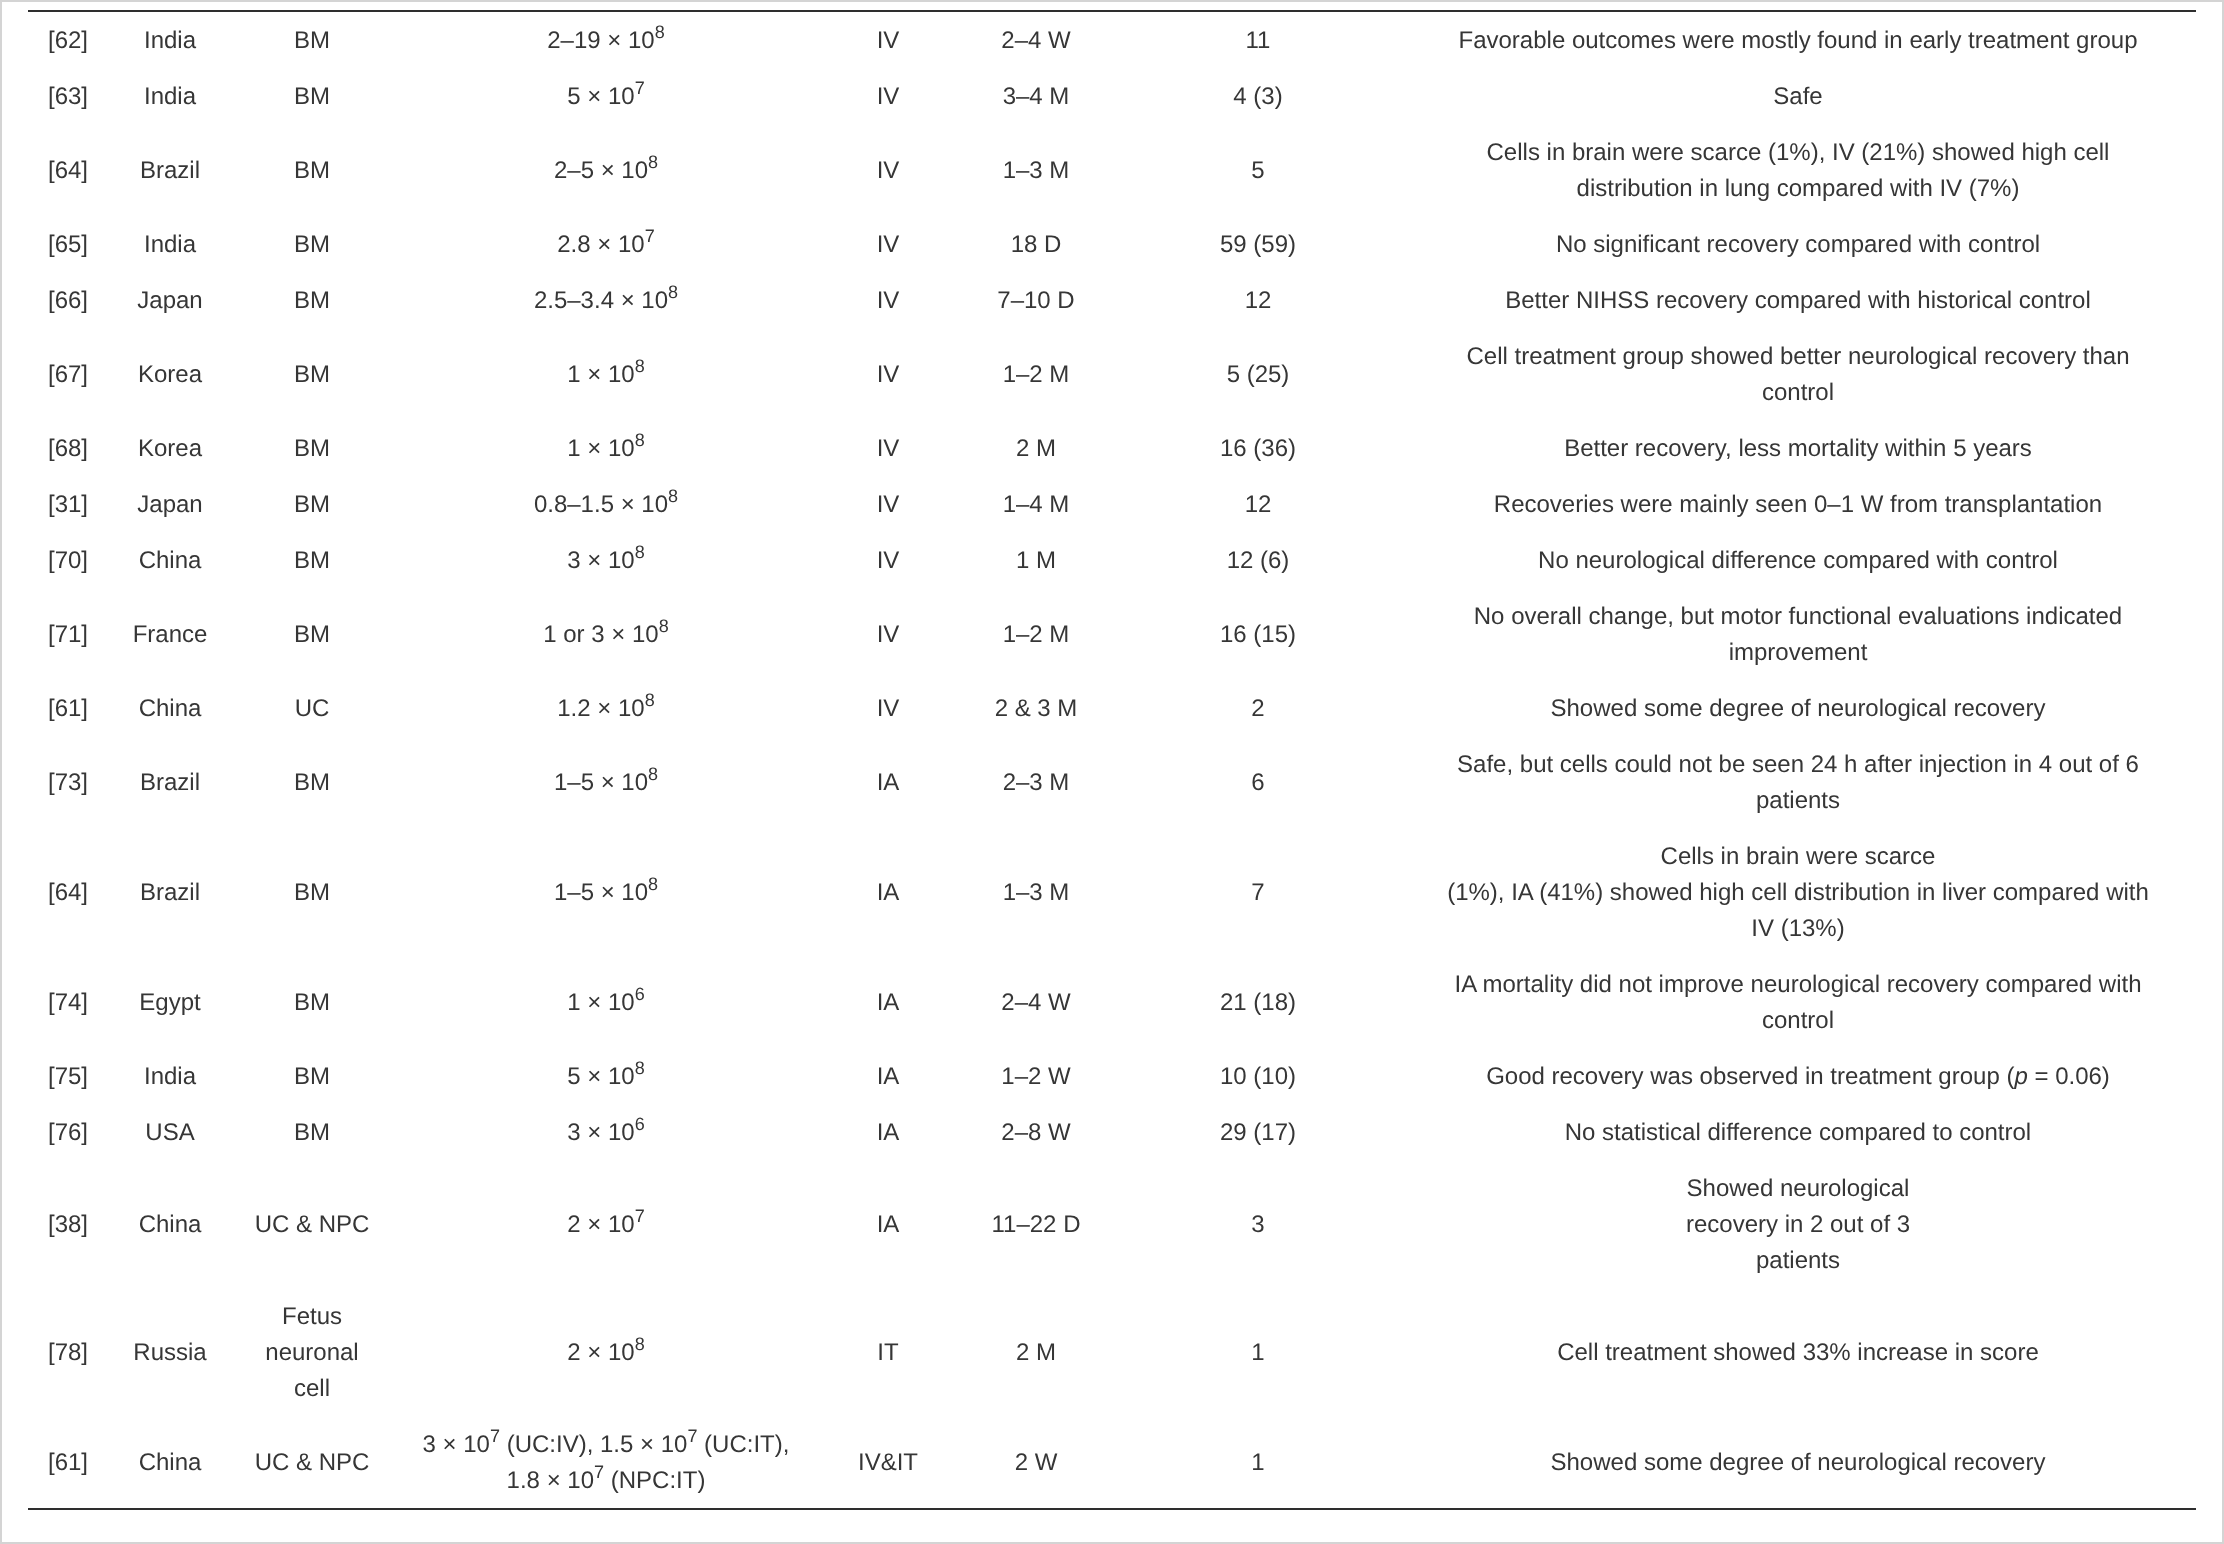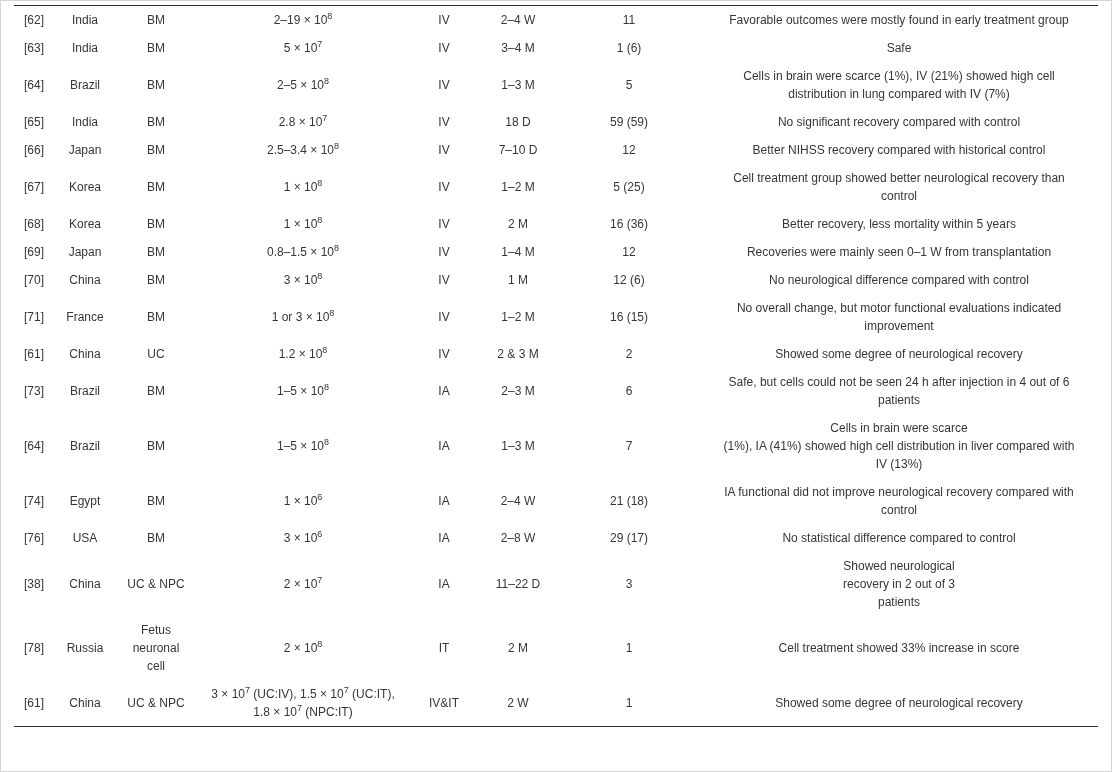--- a/index.html
+++ b/index.html
@@ -75,21 +75,21 @@
     <td>Favorable outcomes were mostly found in early treatment group</td>
   </tr>
 
   <tr>
     <td>[63]</td>
     <td>India</td>
     <td>BM</td>
     <td>5 × 10<sup>7</sup></td>
     <td>IV</td>
     <td>3–4 M</td>
-    <td>1 (6)</td>
+    <td>4 (3)</td>
     <td>Safe</td>
   </tr>
 
   <tr>
     <td>[64]</td>
     <td>Brazil</td>
     <td>BM</td>
     <td>2–5 × 10<sup>8</sup></td>
     <td>IV</td>
     <td>1–3 M</td>
@@ -137,21 +137,21 @@
     <td>Korea</td>
     <td>BM</td>
     <td>1 × 10<sup>8</sup></td>
     <td>IV</td>
     <td>2 M</td>
     <td>16 (36)</td>
     <td>Better recovery, less mortality within 5 years</td>
   </tr>
 
   <tr>
-    <td>[69]</td>
+    <td>[31]</td>
     <td>Japan</td>
     <td>BM</td>
     <td>0.8–1.5 × 10<sup>8</sup></td>
     <td>IV</td>
     <td>1–4 M</td>
     <td>12</td>
     <td>Recoveries were mainly seen 0–1 W from transplantation</td>
   </tr>
 
   <tr>
@@ -215,24 +215,34 @@
   </tr>
 
   <tr>
     <td>[74]</td>
     <td>Egypt</td>
     <td>BM</td>
     <td>1 × 10<sup>6</sup></td>
     <td>IA</td>
     <td>2–4 W</td>
     <td>21 (18)</td>
-    <td>IA functional did not improve neurological recovery compared with
+    <td>IA mortality did not improve neurological recovery compared with
 control</td>
   </tr>
 
+  <tr>
+    <td>[75]</td>
+    <td>India</td>
+    <td>BM</td>
+    <td>5 × 10<sup>8</sup></td>
+    <td>IA</td>
+    <td>1–2 W</td>
+    <td>10 (10)</td>
+    <td>Good recovery was observed in treatment group (<i>p</i> = 0.06)</td>
+  </tr>
 
   <tr>
     <td>[76]</td>
     <td>USA</td>
     <td>BM</td>
     <td>3 × 10<sup>6</sup></td>
     <td>IA</td>
     <td>2–8 W</td>
     <td>29 (17)</td>
     <td>No statistical difference compared to control</td>

